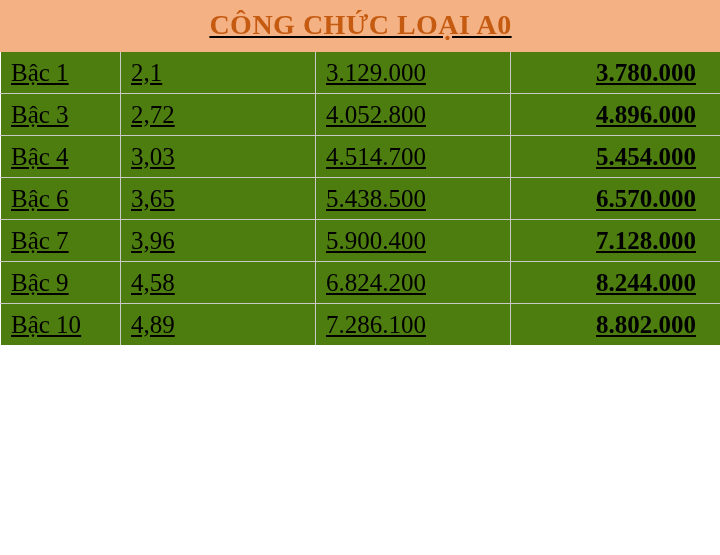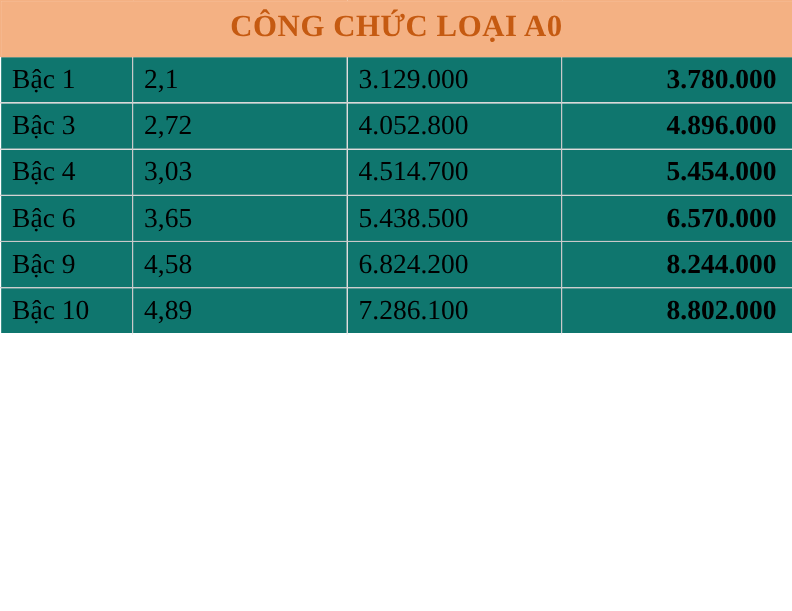--- a/index.html
+++ b/index.html
@@ -11,20 +11,21 @@
     height: 555px;
     background: #ffffff;
     font-family: "Liberation Serif", "DejaVu Serif", serif;
     overflow: hidden;
   }
   .sheet {
     width: 610px;
     height: 555px;
     position: relative;
     box-sizing: border-box;
+    text-decoration: underline;
   }
   table.salary {
     border-collapse: collapse;
     width: 720px;
     table-layout: fixed;
   }
   table.salary col.c0 { width: 120px; }
   table.salary col.c1 { width: 195px; }
   table.salary col.c2 { width: 195px; }
   table.salary col.c3 { width: 210px; }
@@ -60,34 +61,34 @@
     font-weight: bold;
   }
 
   tbody td {
     border: 1px solid #c9c9c9;
     height: 41px;
     font-size: 25px;
     color: #000000;
     padding: 0 10px;
     vertical-align: middle;
-    background: #0f766e;
+    background: #4d7c0f;
     white-space: nowrap;
     overflow: hidden;
   }
   tbody td.label {
     text-align: left;
     border-left: 1px solid #ffffff;
   }
   tbody td.num {
   }
   tbody td.strong {
     font-weight: bold;
     text-align: right;
-    padding-right: 14px;
+    padding-right: 24px;
   }
   tbody tr:last-child td {
     border-bottom: 1px solid #ffffff;
   }
 </style>
 </head>
 <body>
 
 <div class="sheet">
   <table class="salary">
@@ -121,20 +122,26 @@
         <td class="num">4.514.700</td>
         <td class="strong">5.454.000</td>
       </tr>
       <tr>
         <td class="label">Bậc 6</td>
         <td class="num">3,65</td>
         <td class="num">5.438.500</td>
         <td class="strong">6.570.000</td>
       </tr>
       <tr>
+        <td class="label">Bậc 7</td>
+        <td class="num">3,96</td>
+        <td class="num">5.900.400</td>
+        <td class="strong">7.128.000</td>
+      </tr>
+      <tr>
         <td class="label">Bậc 9</td>
         <td class="num">4,58</td>
         <td class="num">6.824.200</td>
         <td class="strong">8.244.000</td>
       </tr>
       <tr>
         <td class="label">Bậc 10</td>
         <td class="num">4,89</td>
         <td class="num">7.286.100</td>
         <td class="strong">8.802.000</td>

